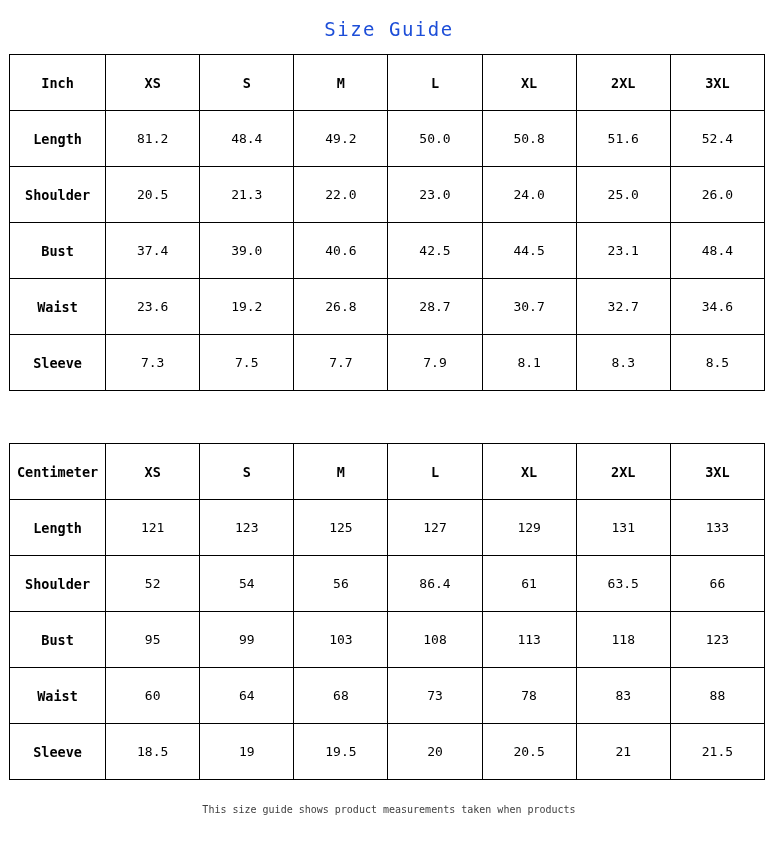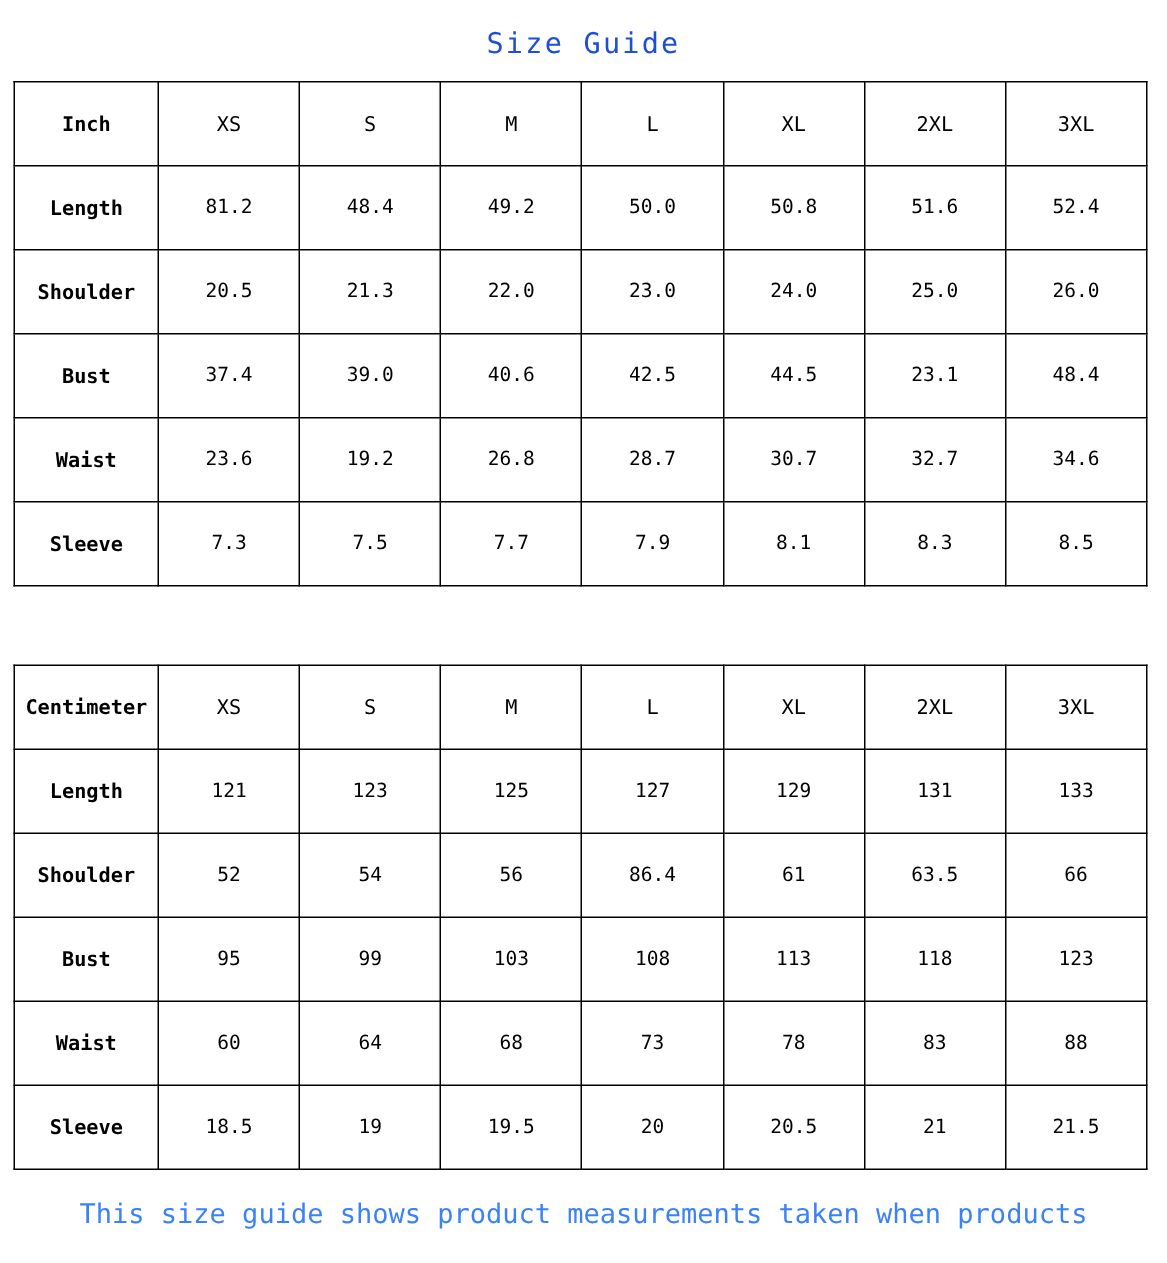--- a/index.html
+++ b/index.html
@@ -50,38 +50,38 @@
     font-size: 13px;
     font-weight: normal;
     padding: 0;
   }
   table.size-table th.unit-head,
   table.size-table td.row-head {
     font-weight: bold;
     font-size: 13.5px;
   }
   table.size-table th.col-head {
-    font-weight: normal;
+    font-weight: bold;
     font-size: 13.5px;
   }
   table.size-table td.val {
     font-weight: normal;
     font-size: 13px;
   }
   col.c0 { width: 96px; }
   col.cx { width: 94px; }
   .gap {
     height: 52px;
   }
   .footnote {
     text-align: center;
     font-family: "DejaVu Sans Mono", monospace;
-    font-size: 18px;
+    font-size: 10px;
     line-height: 20px;
-    color: #3b82f6;
+    color: #404040;
     margin-top: 20px;
     padding: 0 40px;
   }
   .footnote div { white-space: nowrap; }
 </style>
 </head>
 <body>
 
 <div class="page">
 

